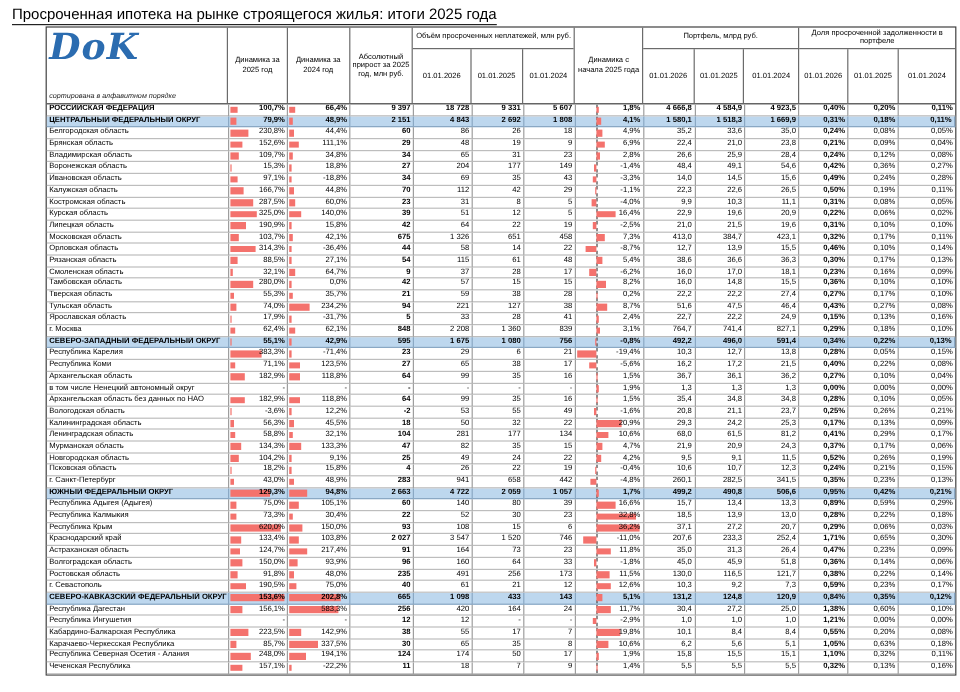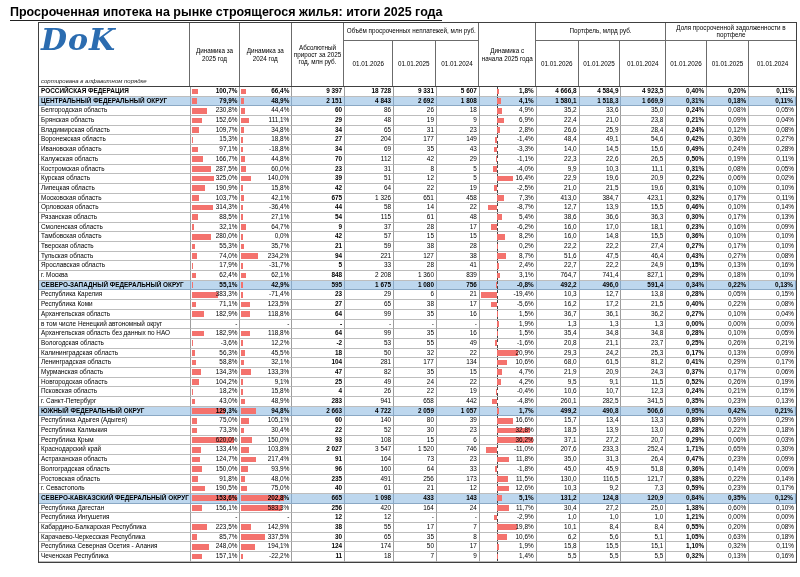--- a/index.html
+++ b/index.html
@@ -1,17 +1,17 @@
 <!DOCTYPE html>
 <html><head>
 <meta charset="utf-8">
 <style>
   html,body{margin:0;padding:0;background:#fff;}
   body{width:800px;height:577px;position:relative;font-family:"Liberation Sans",sans-serif;color:#000;overflow:hidden;}
-  .title{position:absolute;left:10px;top:5px;font-size:12.5px;font-weight:bold;border-bottom:1.5px solid #222;padding-bottom:1px;white-space:nowrap;}
+  .title{position:absolute;left:10px;top:5px;font-size:12.5px;font-weight:normal;border-bottom:1.5px solid #222;padding-bottom:1px;white-space:nowrap;}
   .table{position:absolute;left:38px;top:22px;width:759px;border:1px solid #404040;box-sizing:border-box;background:#fff;}
   .hdr{display:flex;height:64px;border-bottom:1px solid #404040;box-sizing:border-box;}
   .hcell{border-right:1px solid #6b6b6b;box-sizing:border-box;display:flex;align-items:center;justify-content:center;text-align:center;font-size:6.3px;line-height:1.15;padding:1px;}
   .hcell:last-child{border-right:none;}
   .hgroup{display:flex;flex-direction:column;border-right:1px solid #6b6b6b;box-sizing:border-box;}
   .hgroup:last-child{border-right:none;}
   .hgroup .glabel{height:18px;border-bottom:1px solid #6b6b6b;display:flex;align-items:center;justify-content:center;text-align:center;font-size:6.3px;line-height:1.1;box-sizing:border-box;padding:0 1px;}
   .hgroup .gdates{display:flex;flex:1;}
   .hgroup .gdates .hcell{height:100%;}
   .logo-cell{flex-direction:column;justify-content:space-between;align-items:flex-start;padding:0 2px 0 2px;}

